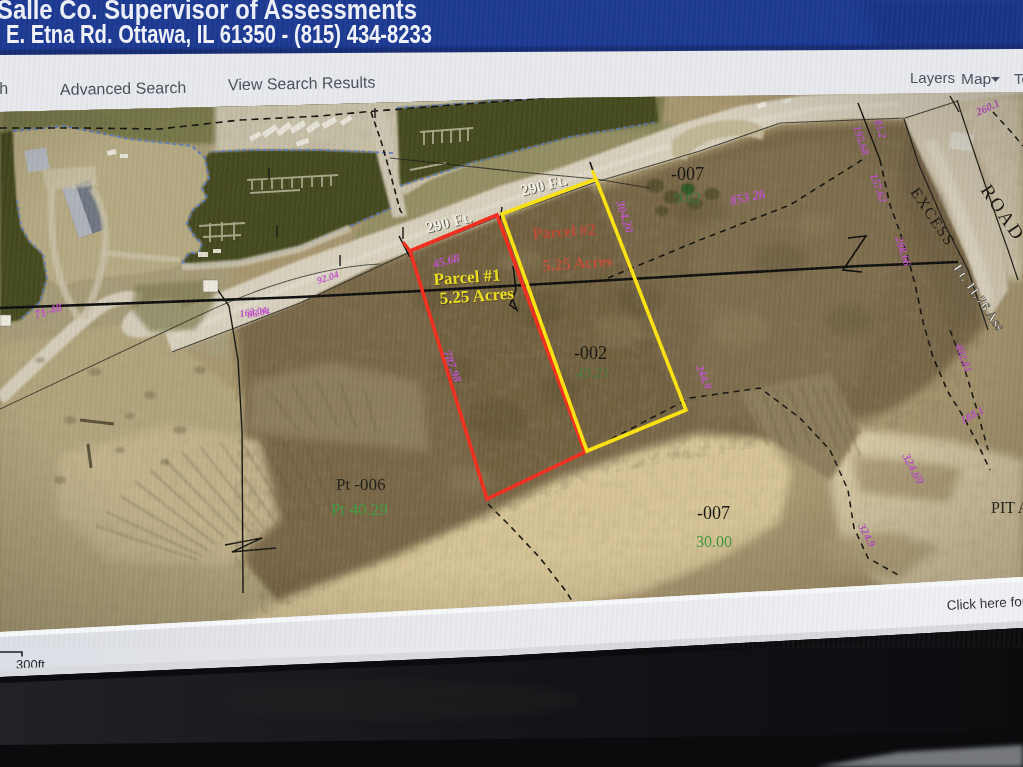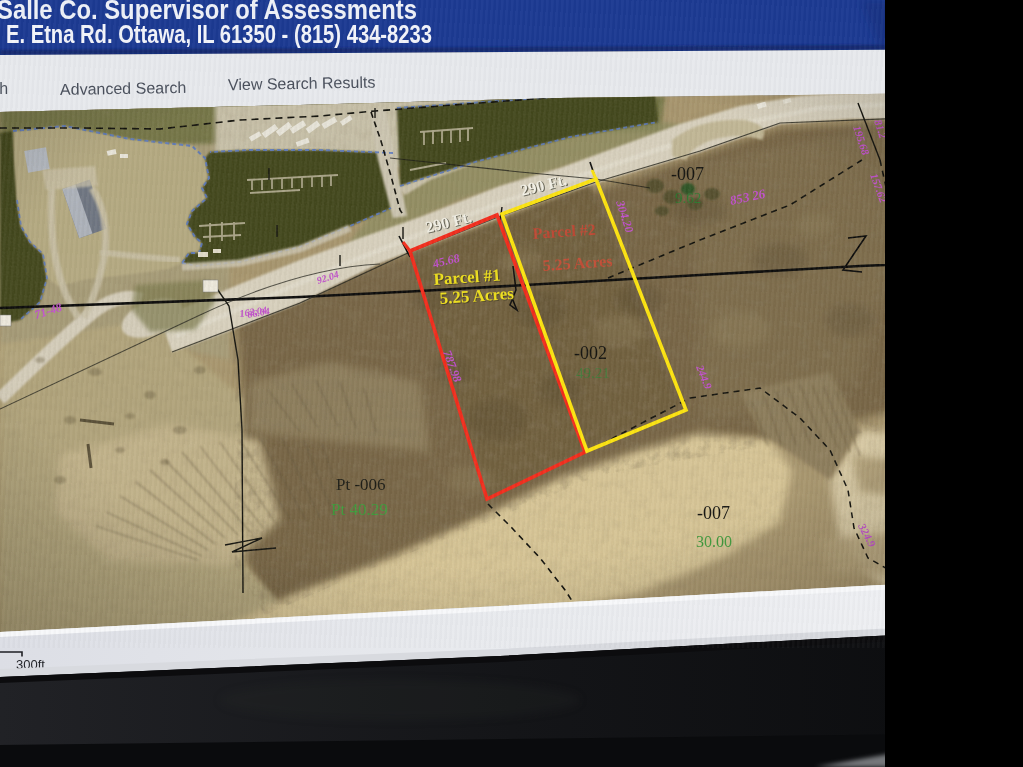--- a/index.html
+++ b/index.html
@@ -1,16 +1,16 @@
 <!DOCTYPE html>
 <html><head>
 <meta charset="utf-8">
 <style>
 html,body{margin:0;padding:0;background:#000;}
-#stage{position:relative;width:885px;height:767px;overflow:hidden;background:#141416;}
+#stage{position:relative;width:1023px;height:767px;overflow:hidden;background:#141416;}
 svg{display:block}
 text{font-family:"Liberation Serif",serif;}
 .san{font-family:"Liberation Sans",sans-serif !important;}
 </style>
 </head>
 <body>
 <div id="stage">
 <svg width="1023" height="767" viewBox="0 0 1023 767">
 <defs>
   <clipPath id="mapClip">

